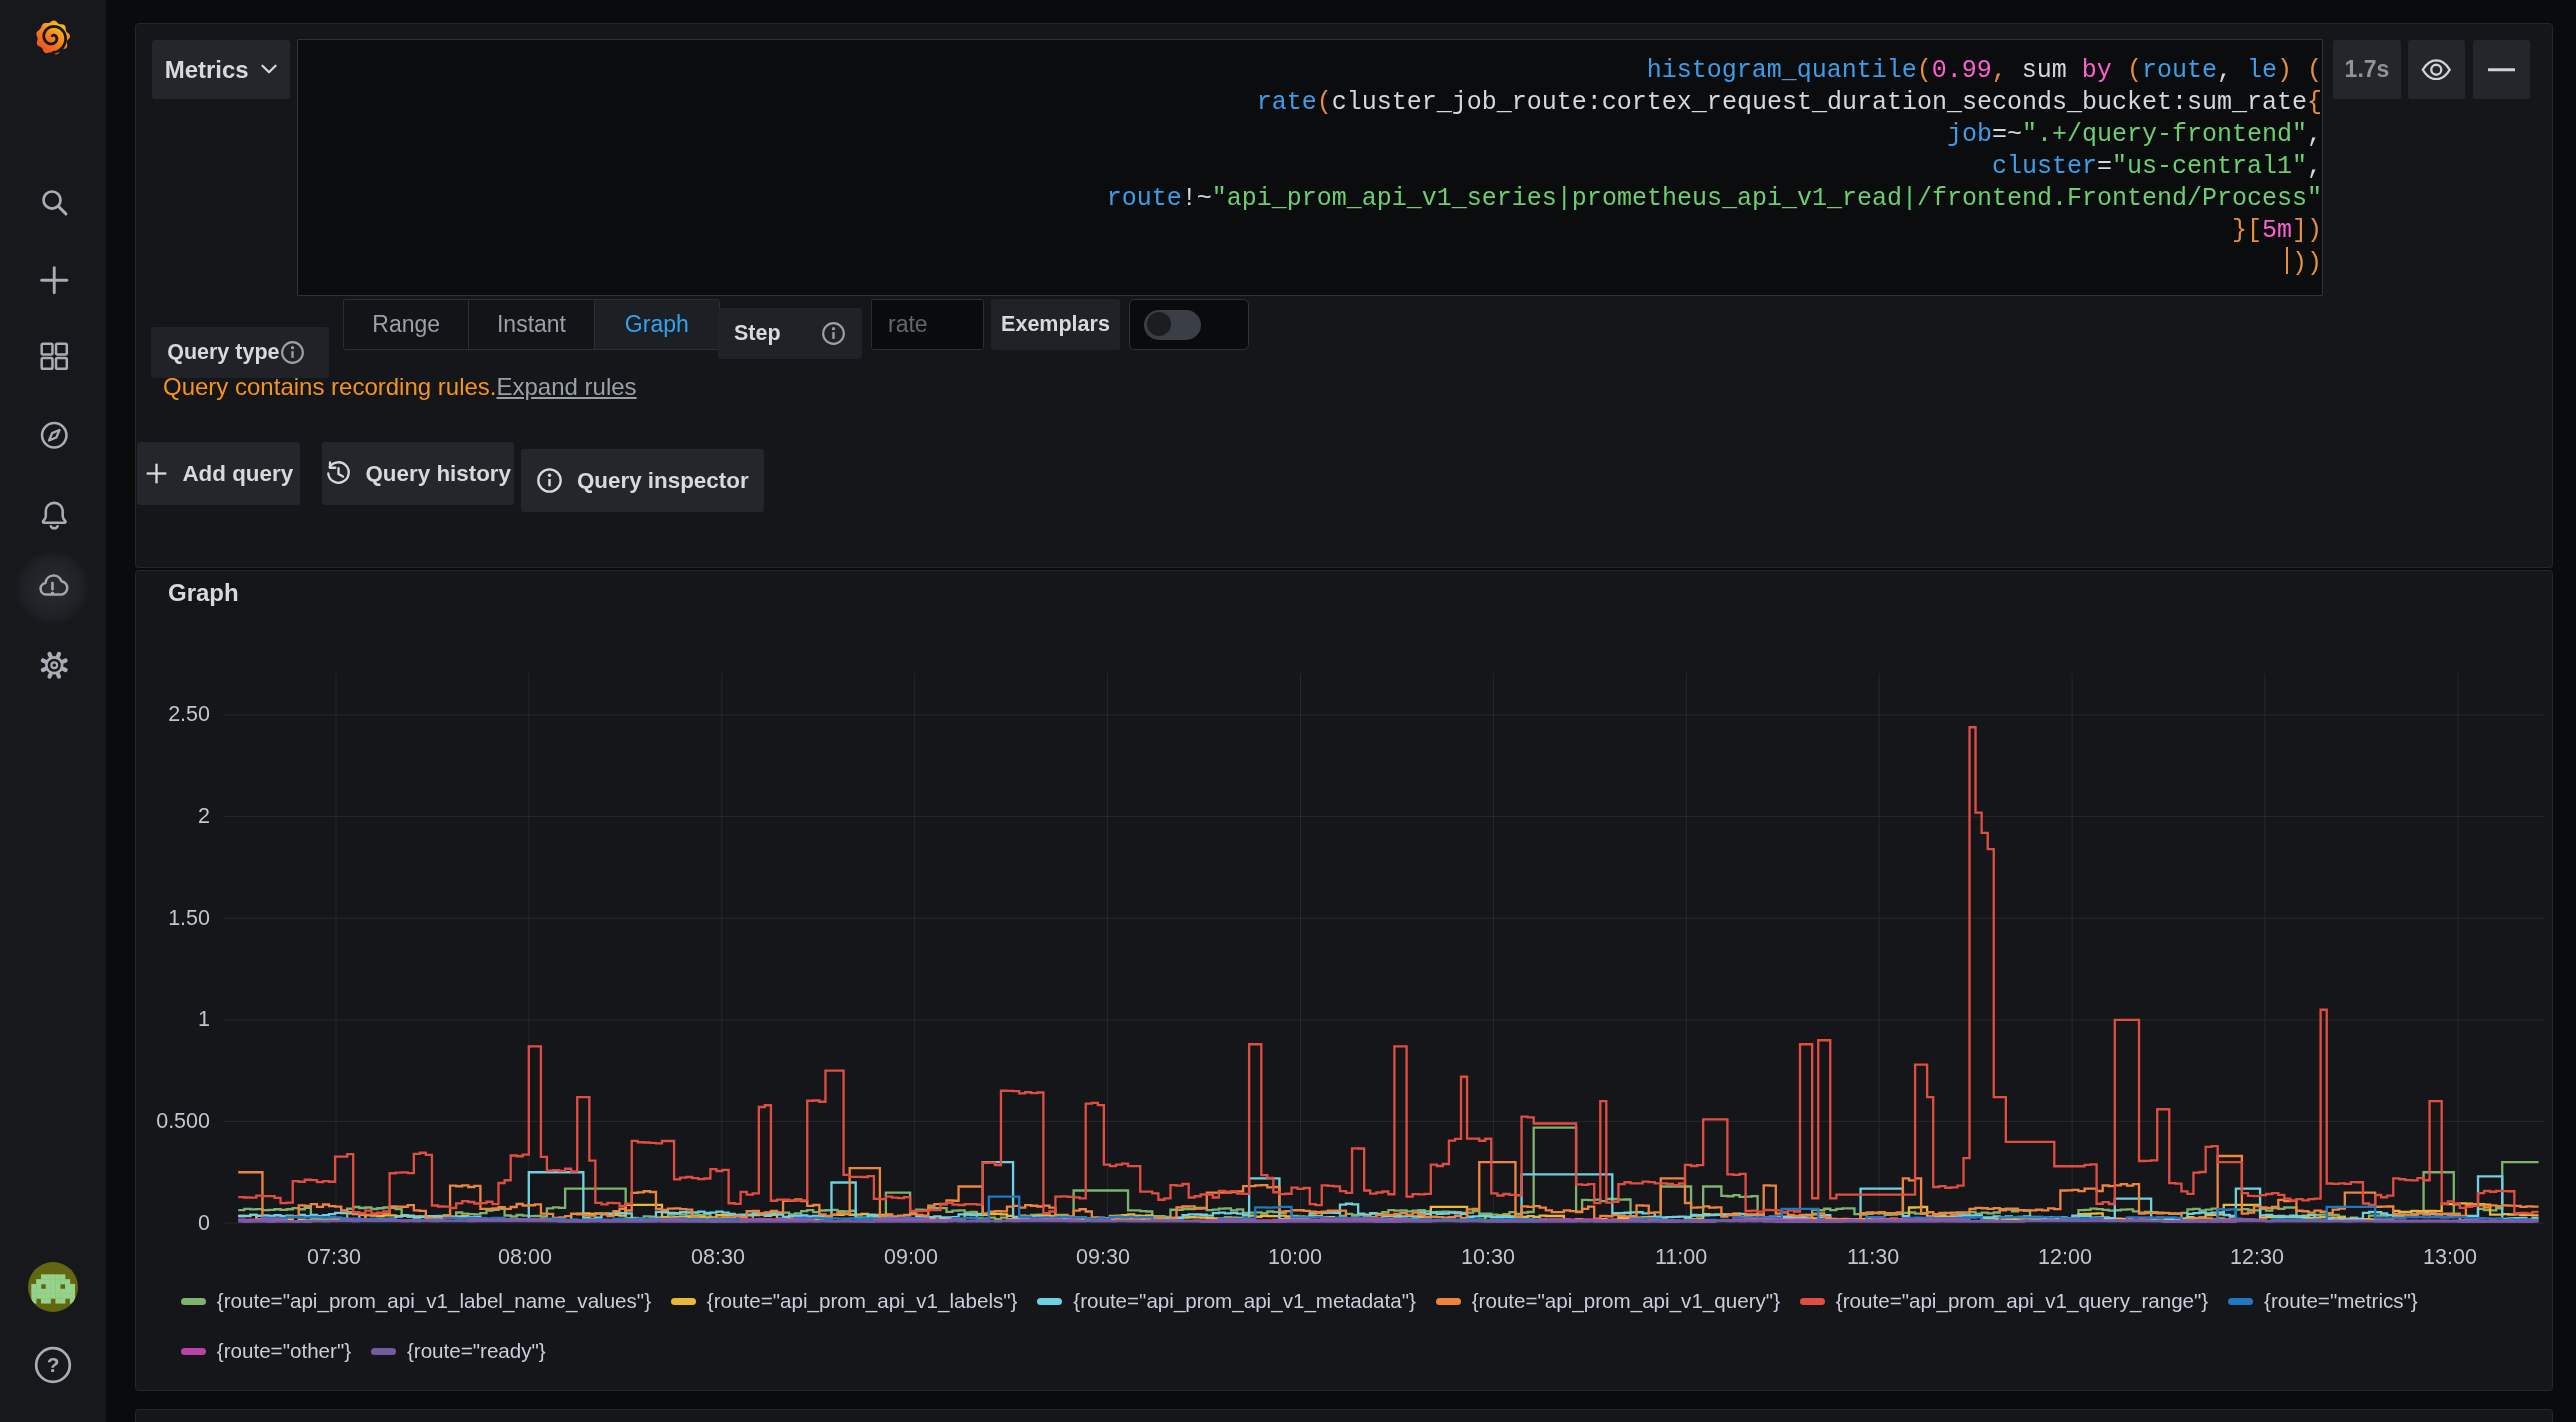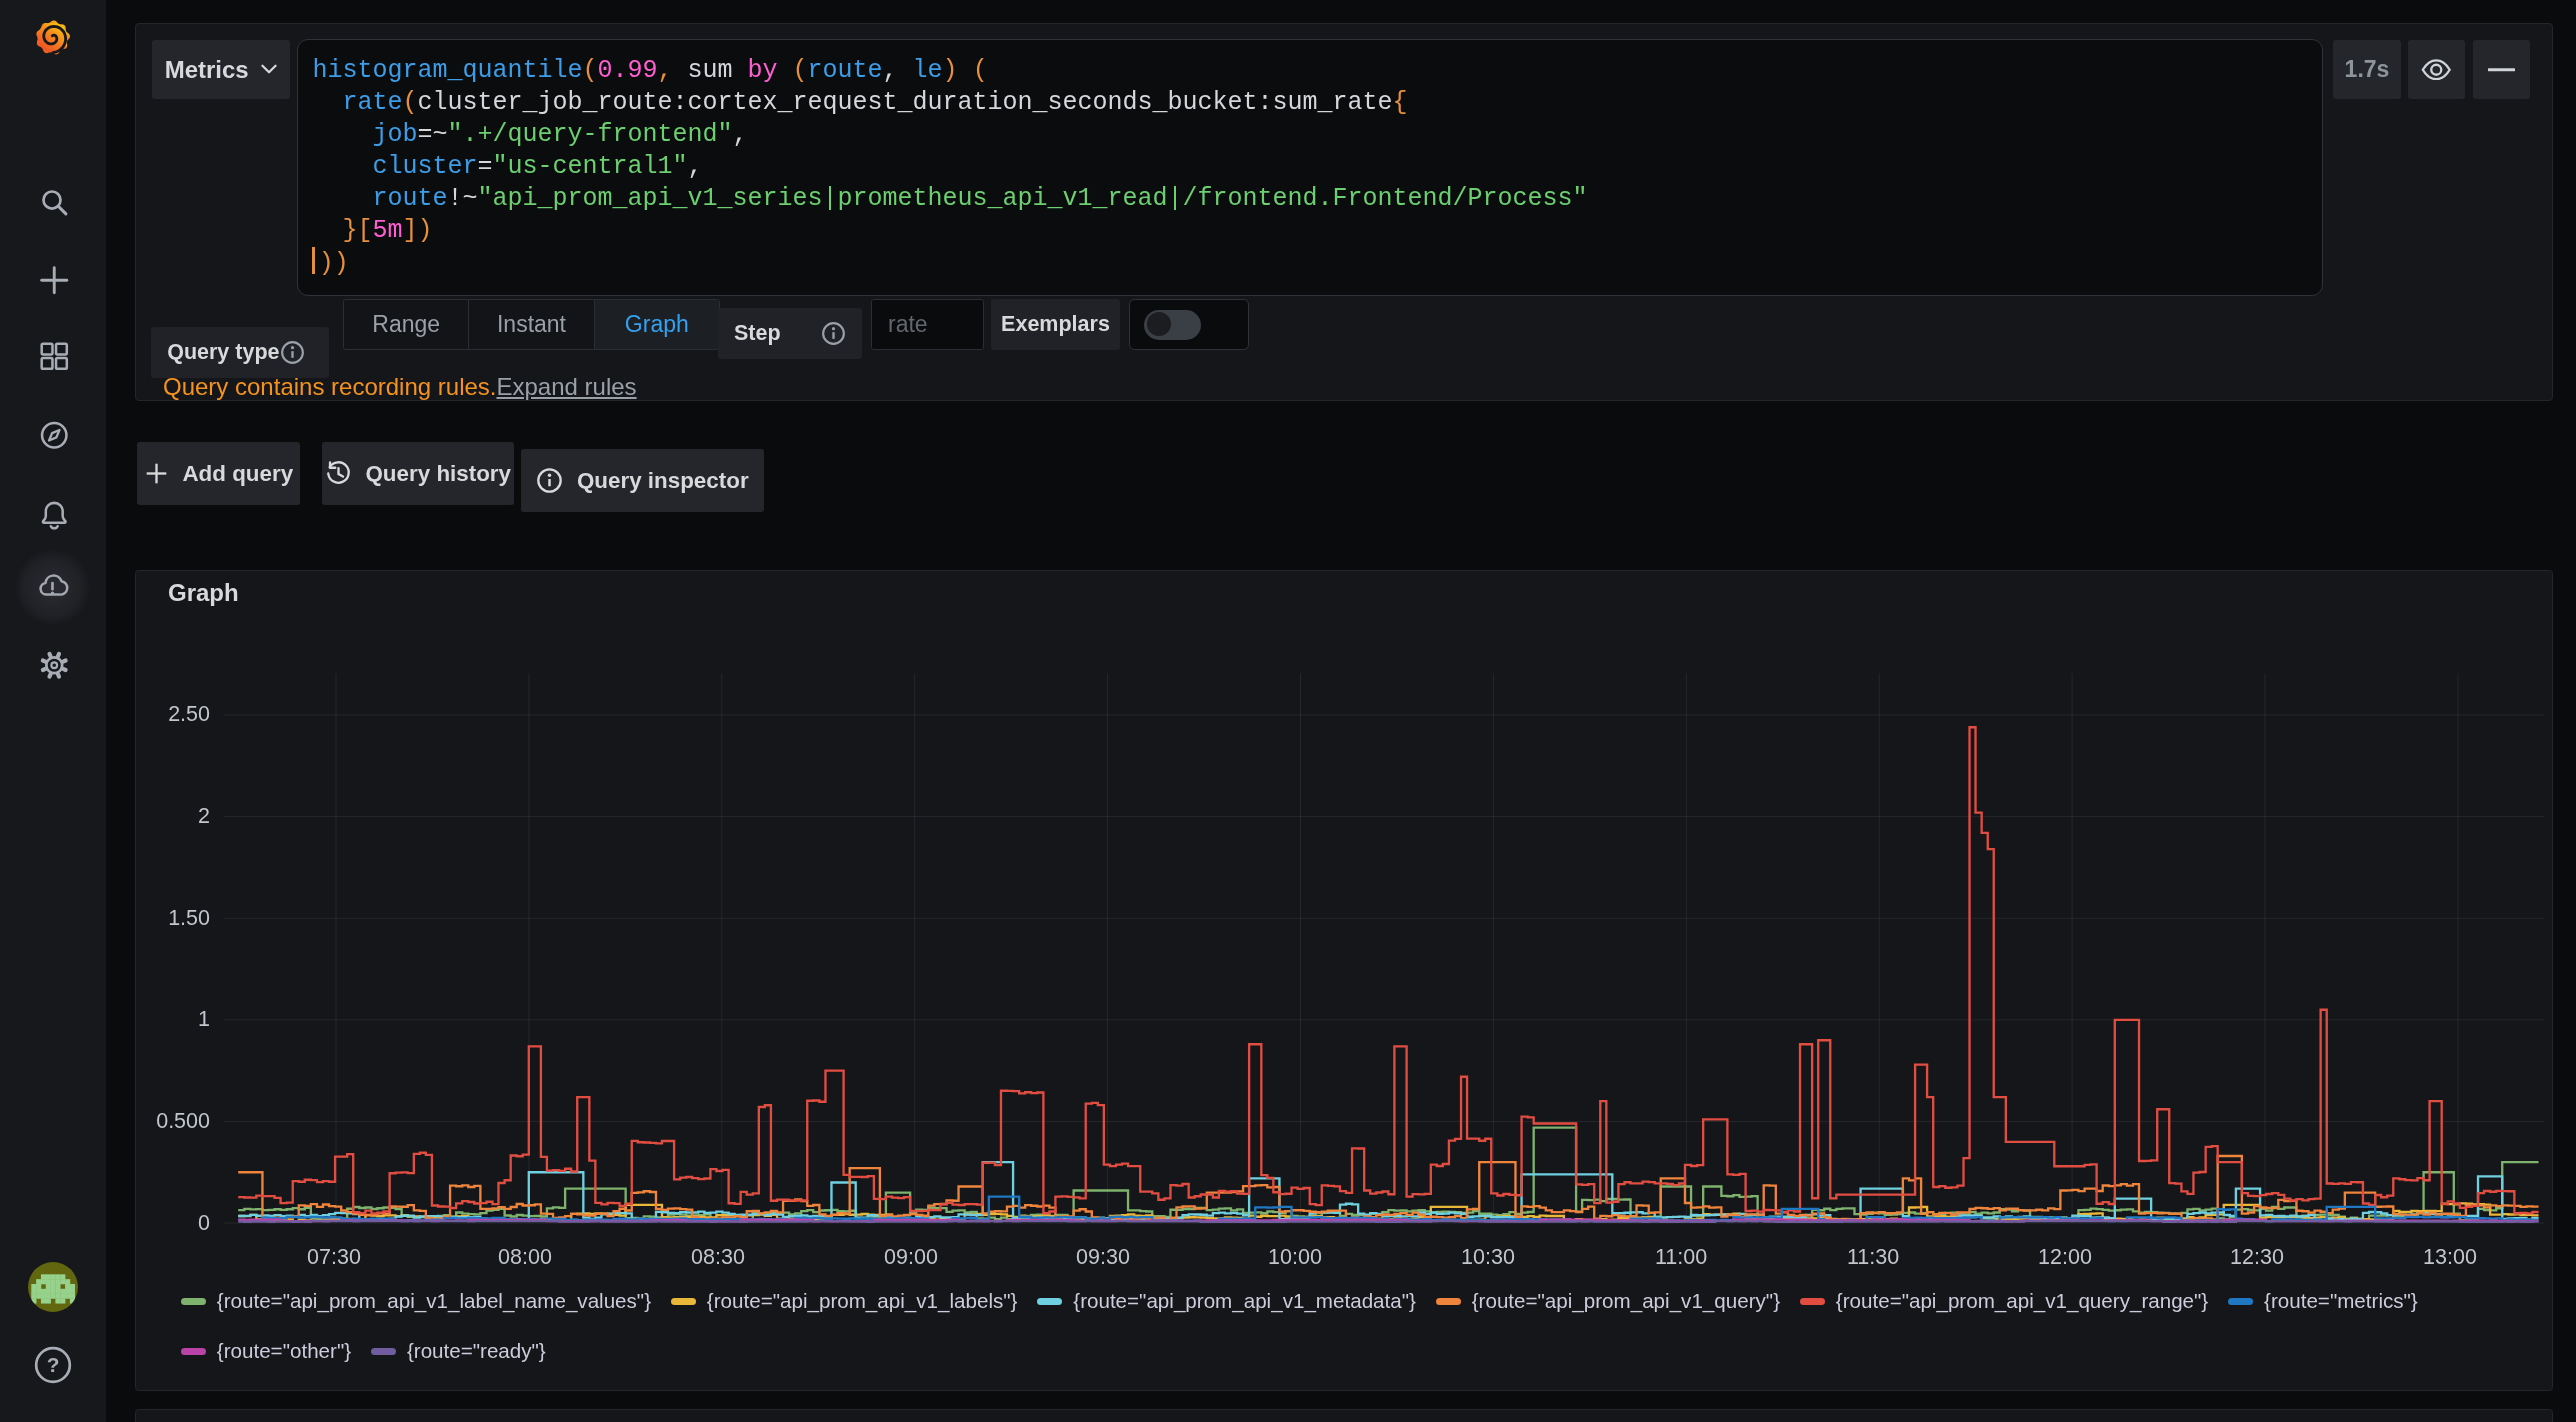--- a/index.html
+++ b/index.html
@@ -4,30 +4,30 @@
 <style>
 * { margin:0; padding:0; box-sizing:border-box; }
 html,body { width:2576px; height:1423px; overflow:hidden; }
 body { background:#0a0b0d; font-family:"Liberation Sans", sans-serif; position:relative; }
 .sidebar { position:absolute; left:0; top:0; width:106px; height:1423px; background:#17181c; }
 .sicon { position:absolute; left:39px; }
 .glow { position:absolute; left:15.2px; top:550px; width:75px; height:75px; border-radius:50%;
   background:radial-gradient(circle, rgba(130,135,145,0.18) 0%, rgba(130,135,145,0.08) 55%, rgba(130,135,145,0) 72%); }
 
 .panel { position:absolute; left:135px; width:2418px; background:#141619; border:0.9px solid #24262b; border-radius:3.6px; }
-.qpanel { top:23px; height:378px; }
+.qpanel { top:23px; height:545px; }
 .gpanel { top:570px; height:821px; }
 .bpanel { top:1409px; height:36px; }
 
 
 .mbtn { position:absolute; left:16px; top:16px; width:138px; height:59px; background:#24262c; border-radius:2.7px;
   display:flex; align-items:center; justify-content:center; gap:12.6px; color:#d8d9da; font-size:24px; font-weight:700; }
 .editor { position:absolute; left:161px; top:15.2px; width:2026px; height:257px; background:#0b0c0e;
-  border:0.9px solid #2f3238; border-radius:11px; padding:14.4px 0 0 14.4px;
-  font-family:"Liberation Mono", monospace; font-size:25px; line-height:32px; white-space:pre; color:#d5d7db; }
+  border:0.9px solid #2f3238; border-radius:1px; padding:14.4px 0 0 14.4px;
+  font-family:"Liberation Mono", monospace; font-size:25px; line-height:32px; white-space:pre; color:#d5d7db;text-align:right; }
 .tbtn { position:absolute; top:16px; height:59px; background:#24262c; border-radius:2.7px;
   display:flex; align-items:center; justify-content:center; }
 .t17 { left:2197px; width:68px; color:#8e949c; font-size:23px; font-weight:700; }
 .teye { left:2272px; width:57px; }
 .tminus { left:2337px; width:57px; }
 
 
 .cf { color:#3c9ee8; }  
 .cs { color:#6ccf70; }  
 .cn { color:#ff5fd2; }  

